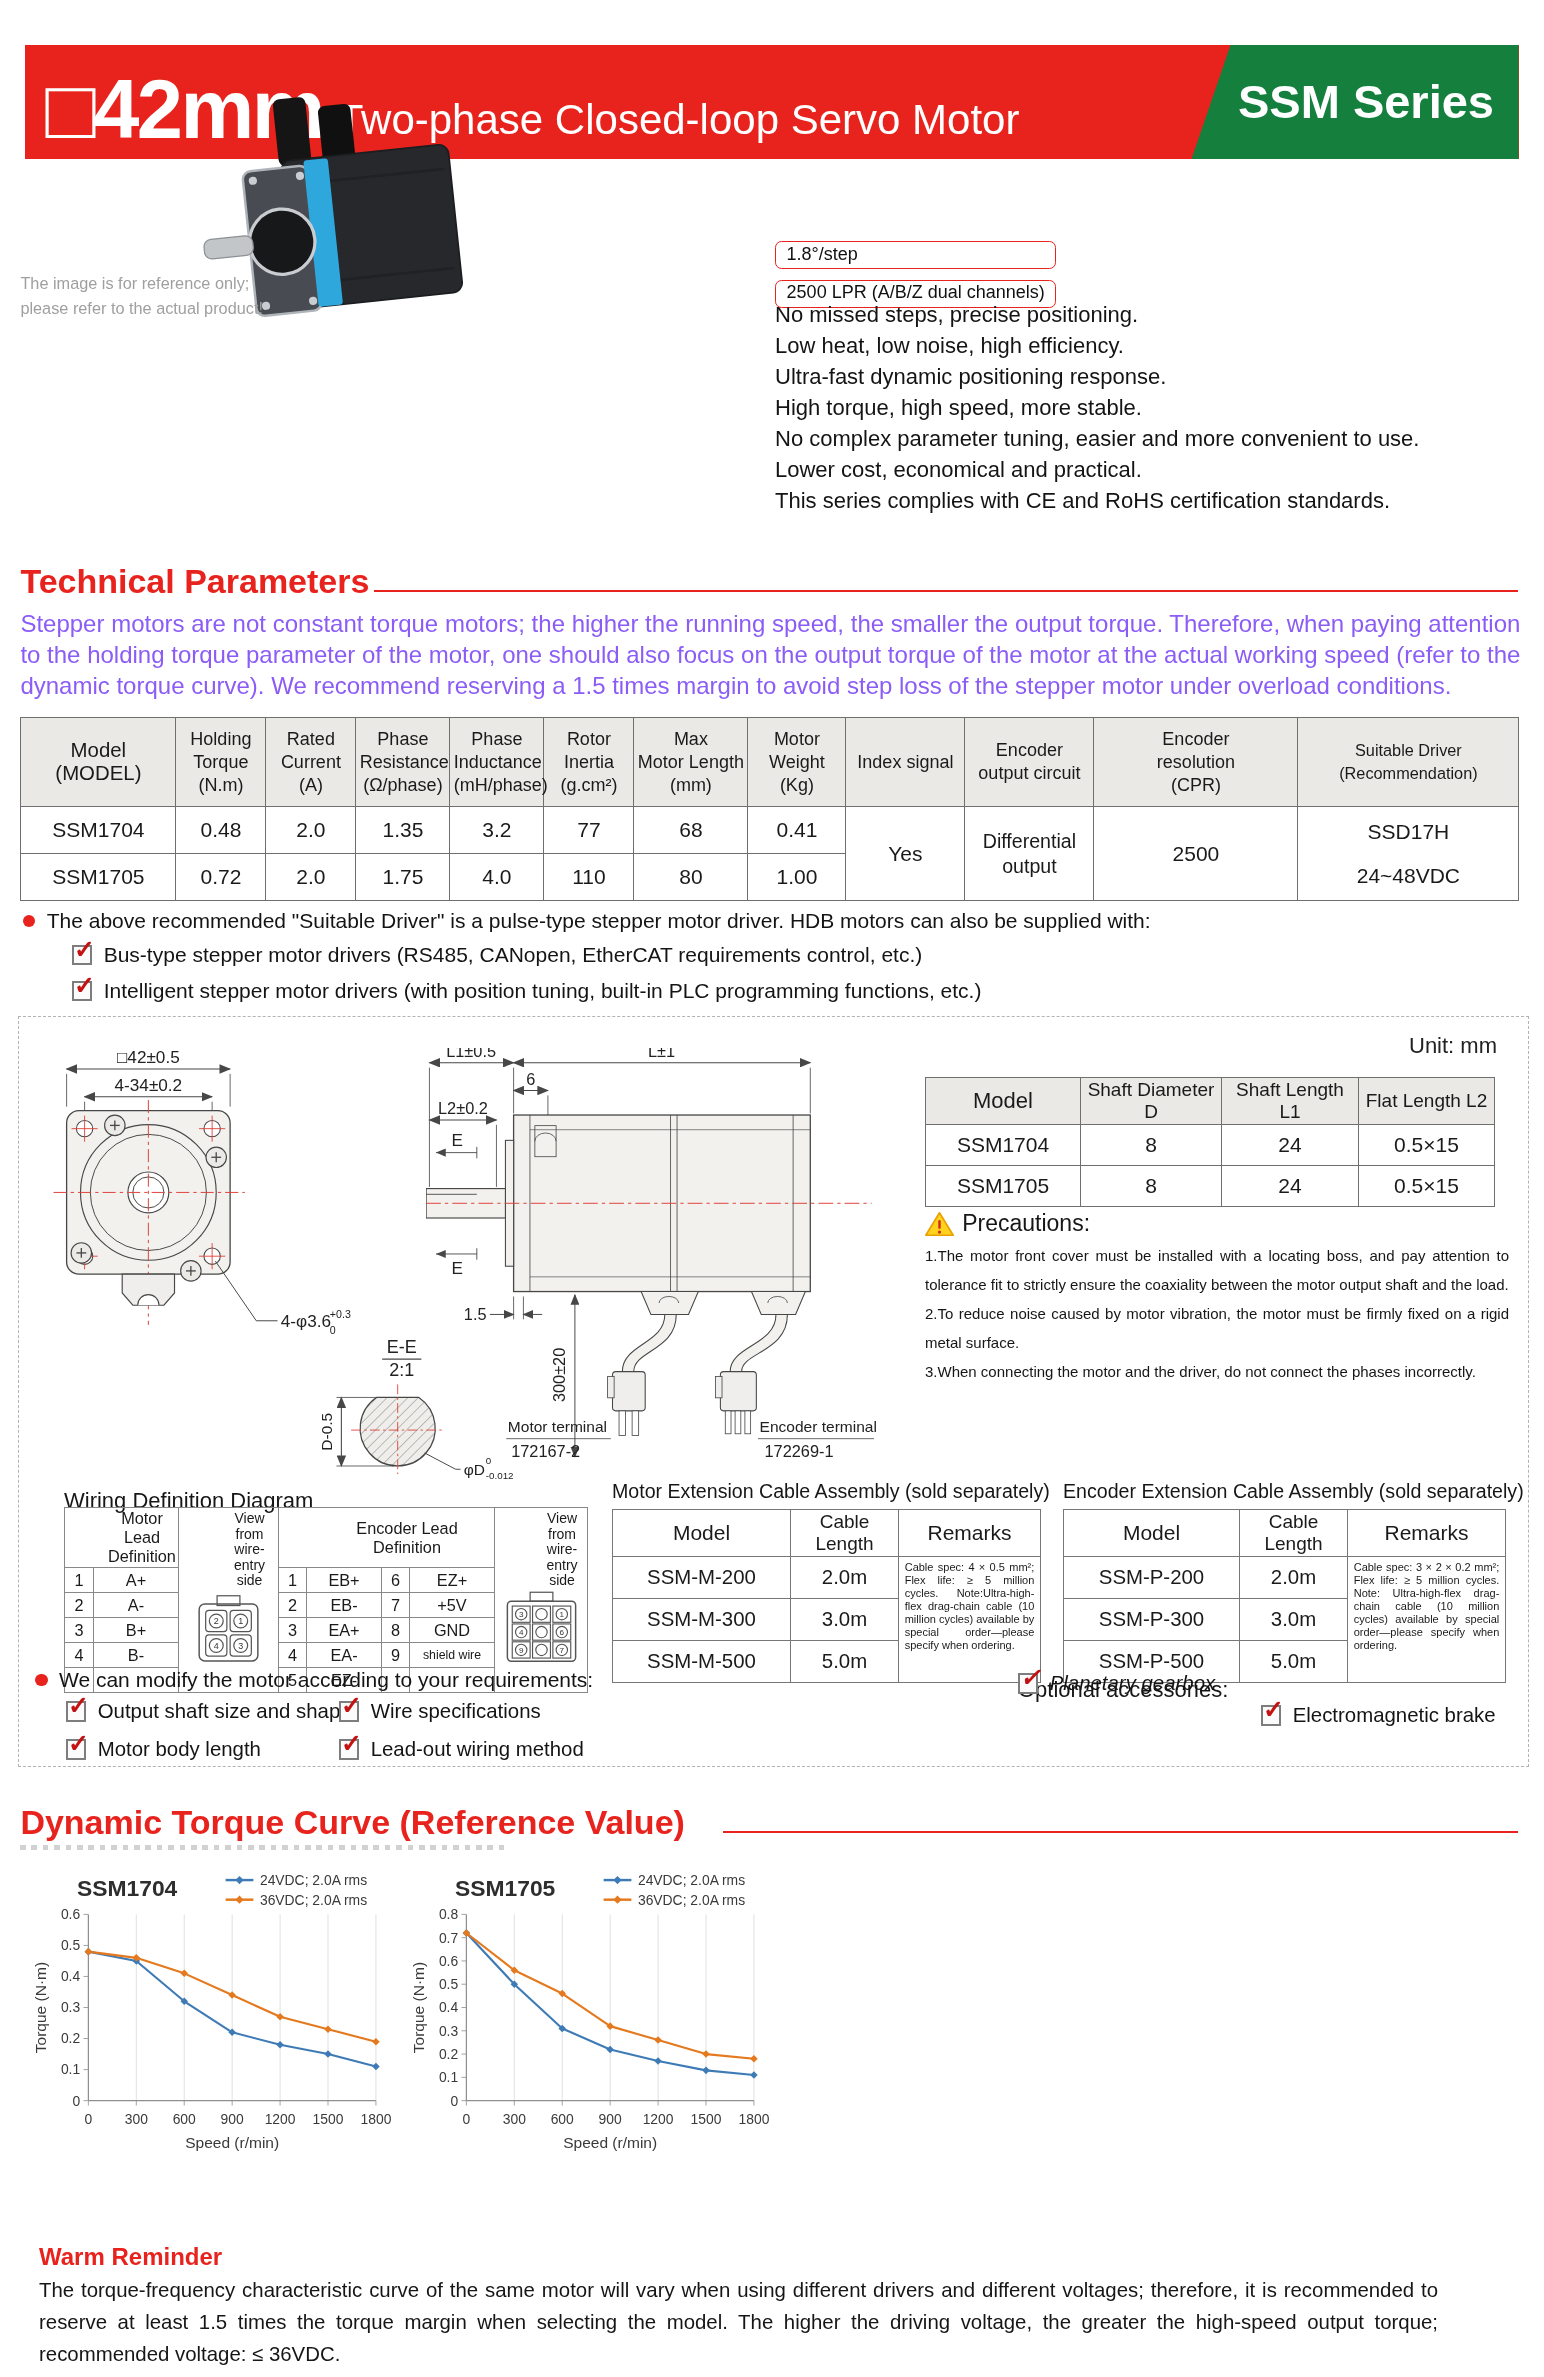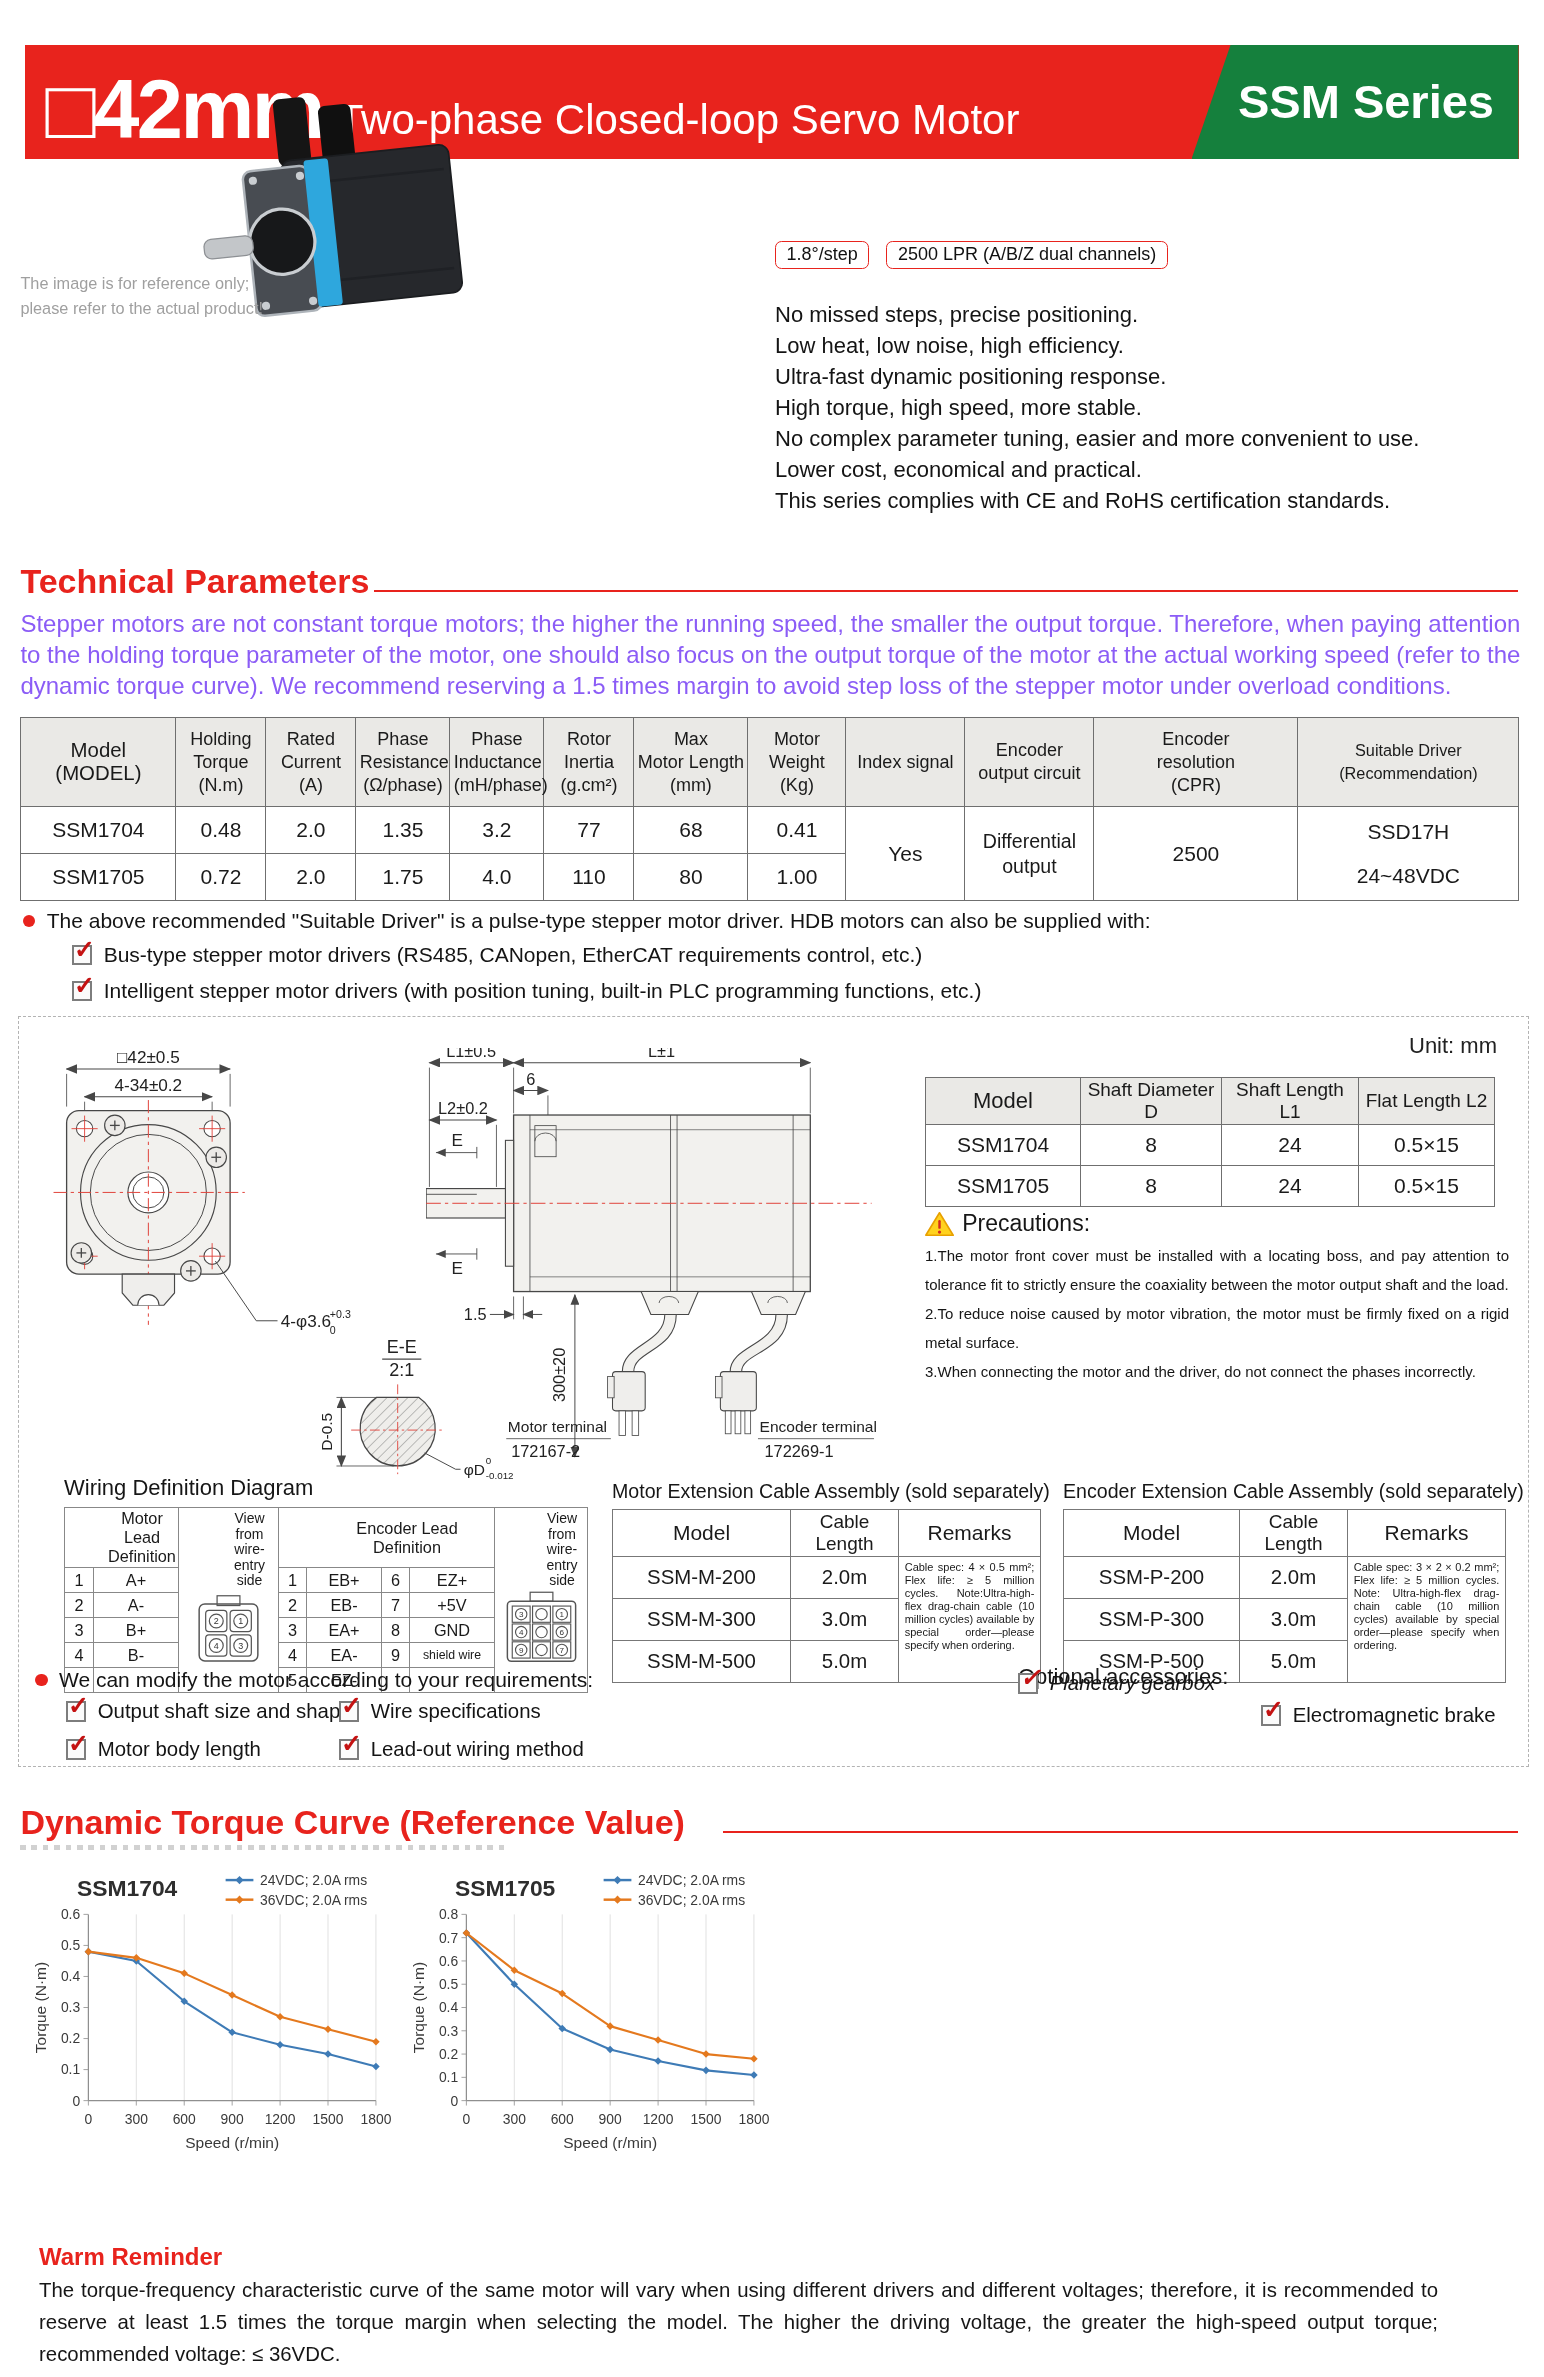--- a/index.html
+++ b/index.html
@@ -9,21 +9,21 @@
   svg{font-family:"Liberation Sans",sans-serif;}
   .prew{white-space:pre-line;padding-left:42px;}
   
   .banner{left:24.5px;top:45px;width:1494px;height:114px;background:#e8231d;display:flex;align-items:flex-end;}
   .banner-size{font-size:83px;font-weight:bold;color:#fff;line-height:1;letter-spacing:-2.5px;margin:0 0 8.2px 21px;}
   .banner-title{font-size:42px;color:#fff;line-height:1;margin:0 0 18px 14.7px;font-weight:500;}
   .banner-dark{position:absolute;right:0;top:0;height:114px;width:327px;background:#15803d;
                -webkit-clip-path:polygon(39px 0,100% 0,100% 100%,0 100%);clip-path:polygon(39px 0,100% 0,100% 100%,0 100%);}
   .banner-series{display:block;line-height:113px;text-align:right;padding-right:24.5px;color:#fff;font-size:47px;font-weight:bold;}
   
-  .badges{left:775px;top:241px;display:flex;gap:17px;}
+  .badges{left:775px;top:241px;display:flex;gap:11px;flex-direction:column;}
   .badge{border:1.6px solid #e8231d;border-radius:6.5px;padding:1.6px 10.6px 3.3px;font-size:18px;color:#111;background:#fff;}
   .features{left:775px;top:299px;font-size:22px;line-height:31px;color:#141414;}
   .caption{left:20.4px;top:271px;font-size:16.3px;line-height:24.5px;color:#9f9f9f;}
   
   .sec-title{color:#e8231d;font-size:34px;font-weight:bold;}
   .rule{height:1.6px;background:#e8231d;}
   .para{font-size:24px;line-height:31px;text-align:justify;color:#8b5cf6;}
   
   table{border-collapse:collapse;table-layout:fixed;}
   .spec{width:1498px;border:1.6px solid #565656;}
@@ -39,21 +39,21 @@
   .chkline{display:flex;align-items:center;font-size:20.4px;color:#141414;}
   
   .dimbox{left:18px;top:1016px;width:1509px;height:749px;border:1.6px dashed #b3b3b3;}
   .unit{font-size:22px;color:#222;}
   .mini{border:1.2px solid #565656;}
   .mini th,.mini td{border:0.8px solid #6f6f6f;text-align:center;vertical-align:middle;}
   .mini th{background:#eae9e6;font-weight:normal;font-size:19px;height:38px;}
   .mini td{font-size:21px;height:38px;}
   .prec-title{display:flex;align-items:center;font-size:23px;color:#161616;}
   .prec{font-size:15px;line-height:29px;text-align:justify;color:#161616;}
-  .sub-title{font-size:22px;color:#161616;}
+  .sub-title{font-size:22px;color:#161616;margin-top:13px;}
   .cab-title{font-size:19.6px;color:#161616;}
   
   .wt{width:523px;border:1.2px solid #888;}
   .wt th,.wt td{border:0.8px solid #888;text-align:center;font-weight:normal;vertical-align:middle;}
   .wt th{font-size:16.3px;line-height:19px;height:38px;}
   .wt td{font-size:16.3px;height:22px;line-height:20.4px;}
   .wt .viewcell{vertical-align:top;padding-top:3.3px;}
   .wt .viewlab{font-size:14px;line-height:15.5px;}
   .wt .sm{font-size:12.3px;}
   

